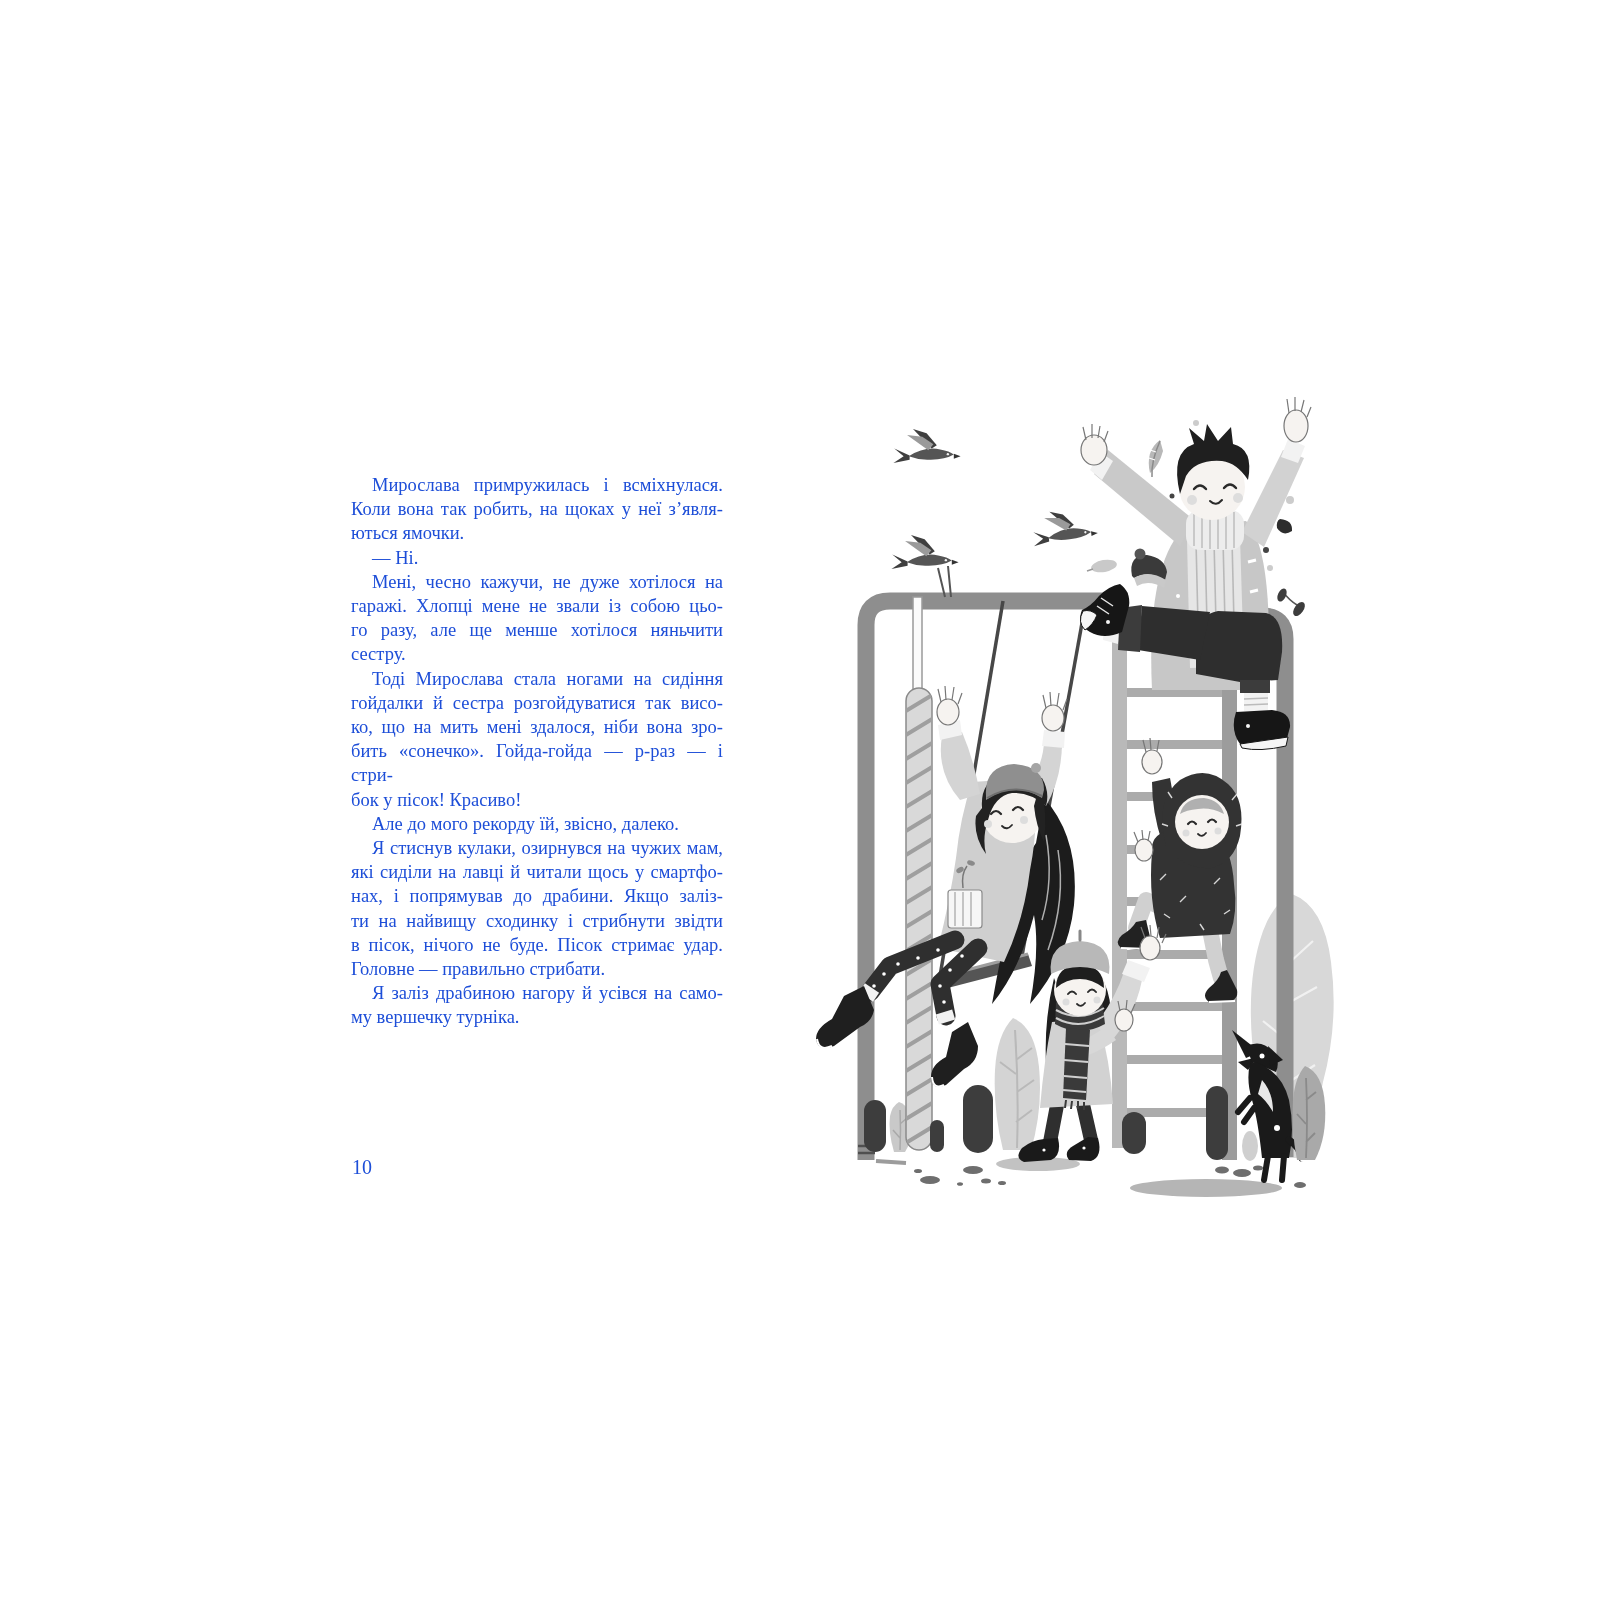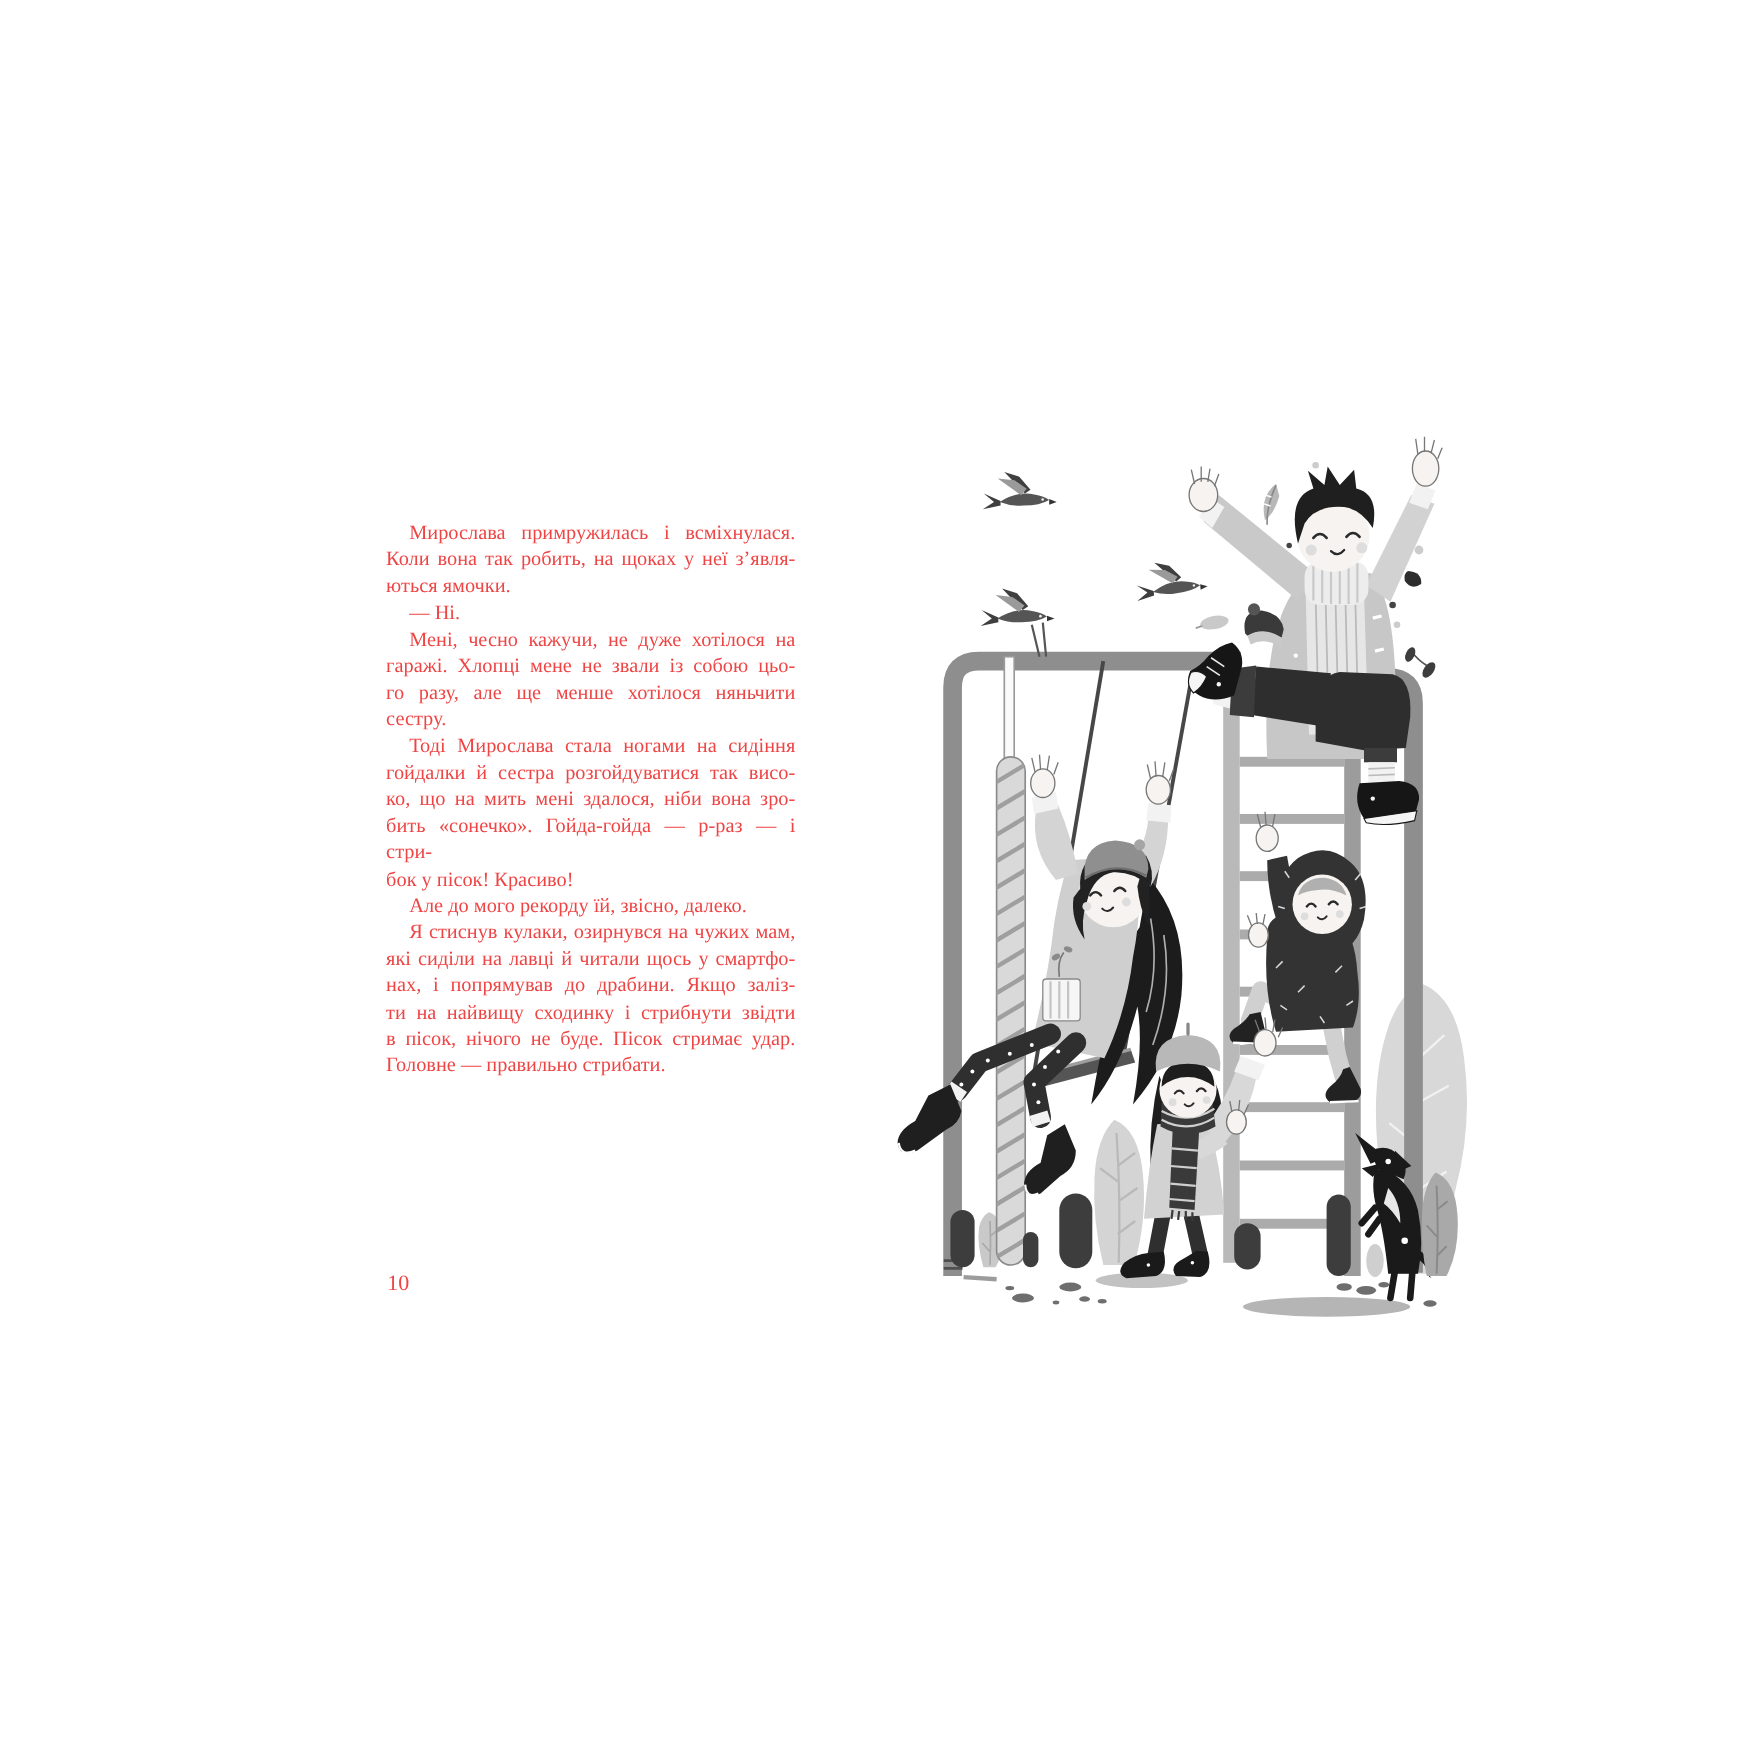--- a/index.html
+++ b/index.html
@@ -1,17 +1,17 @@
 <!DOCTYPE html>
 <html><head>
 <meta charset="utf-8">
 <style>
   html,body{margin:0;padding:0;width:1600px;height:1600px;background:#ffffff;overflow:hidden;}
   .page{position:absolute;left:0;top:0;width:1600px;height:1600px;background:#ffffff;
-        font-family:"Liberation Serif","DejaVu Serif",serif;color:#ef4444;}
+        font-family:"Liberation Serif","DejaVu Serif",serif;color:#1d4ed8;}
   .text-block{position:absolute;left:351px;top:473px;width:372px;font-size:18.5px;line-height:24.2px;}
   .para{margin:0;}
   .line{text-align:justify;text-align-last:justify;}
   .line.end{text-align-last:left;}
   .line.first{padding-left:21px;}
   .page-number{position:absolute;left:352px;top:1155px;font-size:20px;line-height:24px;text-align:right;}
   .illustration{position:absolute;left:790px;top:380px;width:560px;height:830px;}
 </style>
 </head>
 <body>
@@ -43,20 +43,24 @@
       <div class="para">
         <div class="line first end">Але до мого рекорду їй, звісно, далеко.</div>
       </div>
       <div class="para">
         <div class="line first">Я стиснув кулаки, озирнувся на чужих мам,</div>
         <div class="line">які сиділи на лавці й читали щось у смартфо-</div>
         <div class="line">нах, і попрямував до драбини. Якщо заліз-</div>
         <div class="line">ти на найвищу сходинку і стрибнути звідти</div>
         <div class="line">в пісок, нічого не буде. Пісок стримає удар.</div>
         <div class="line end">Головне — правильно стрибати.</div>
+      </div>
+      <div class="para">
+        <div class="line first">Я заліз драбиною нагору й усівся на само-</div>
+        <div class="line end">му вершечку турніка.</div>
       </div>
     </div>
 
   <div class="page-number">10</div>
 
   <svg class="illustration" role="img" viewBox="790 380 560 830" xmlns="http://www.w3.org/2000/svg" aria-label="Grayscale drawing of children on a playground: a cheering boy sitting on top of a climbing frame, a girl swinging with arms raised, a hooded child climbing the ladder, a little girl in a beret reaching up, three swallows, falling hat and feather, bushes, leaves and a black dog barking up the pole">
 
     <g>
       <path d="M 1292 894 Q 1324 906 1331 962 Q 1339 1022 1323 1082 Q 1313 1132 1301 1158 L 1272 1158 Q 1257 1100 1252 1040 Q 1247 976 1263 931 Q 1274 902 1292 894 Z" fill="#d8d8d8"></path>
       <path d="M 1290 912 Q 1294 1020 1289 1150" stroke="#f1f1f1" stroke-width="2.5" fill="none"></path>

